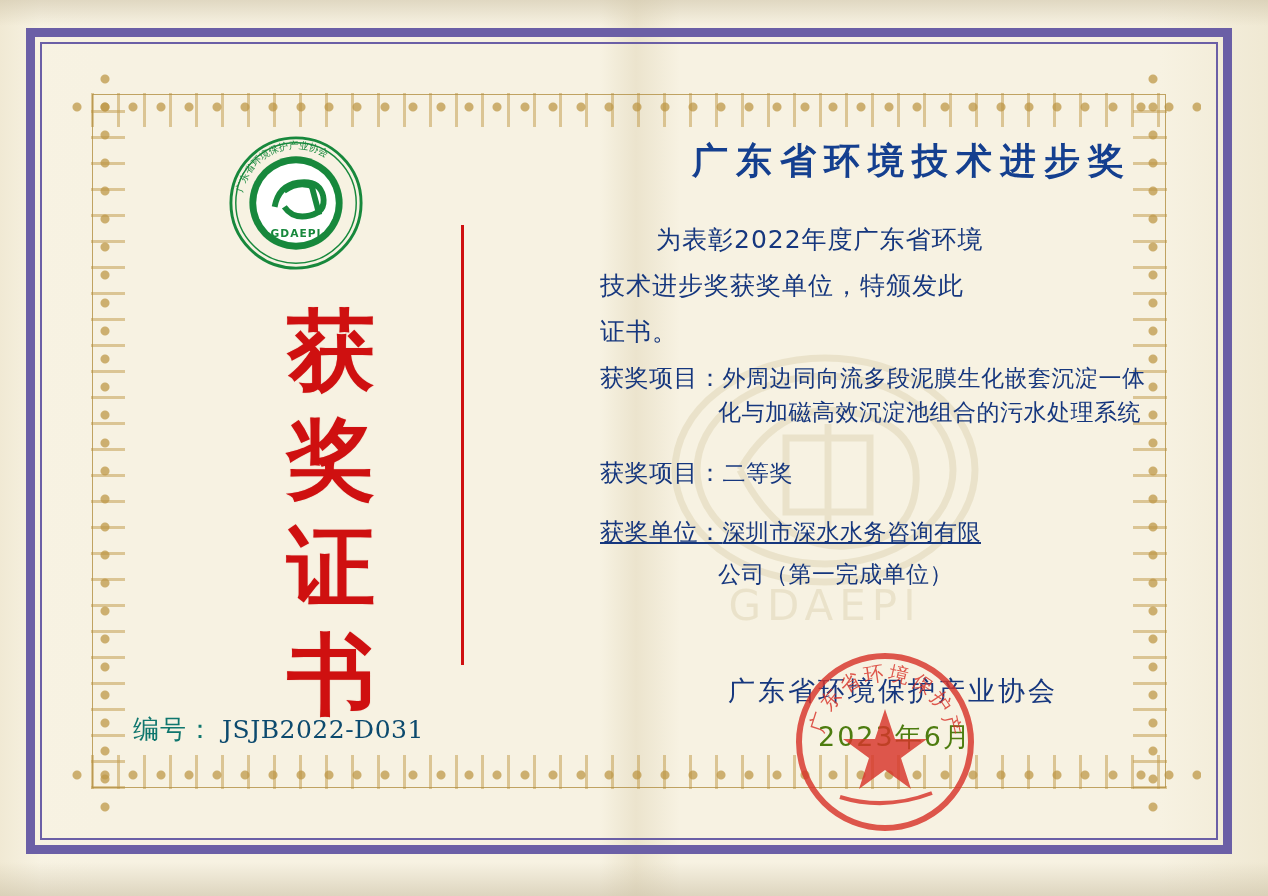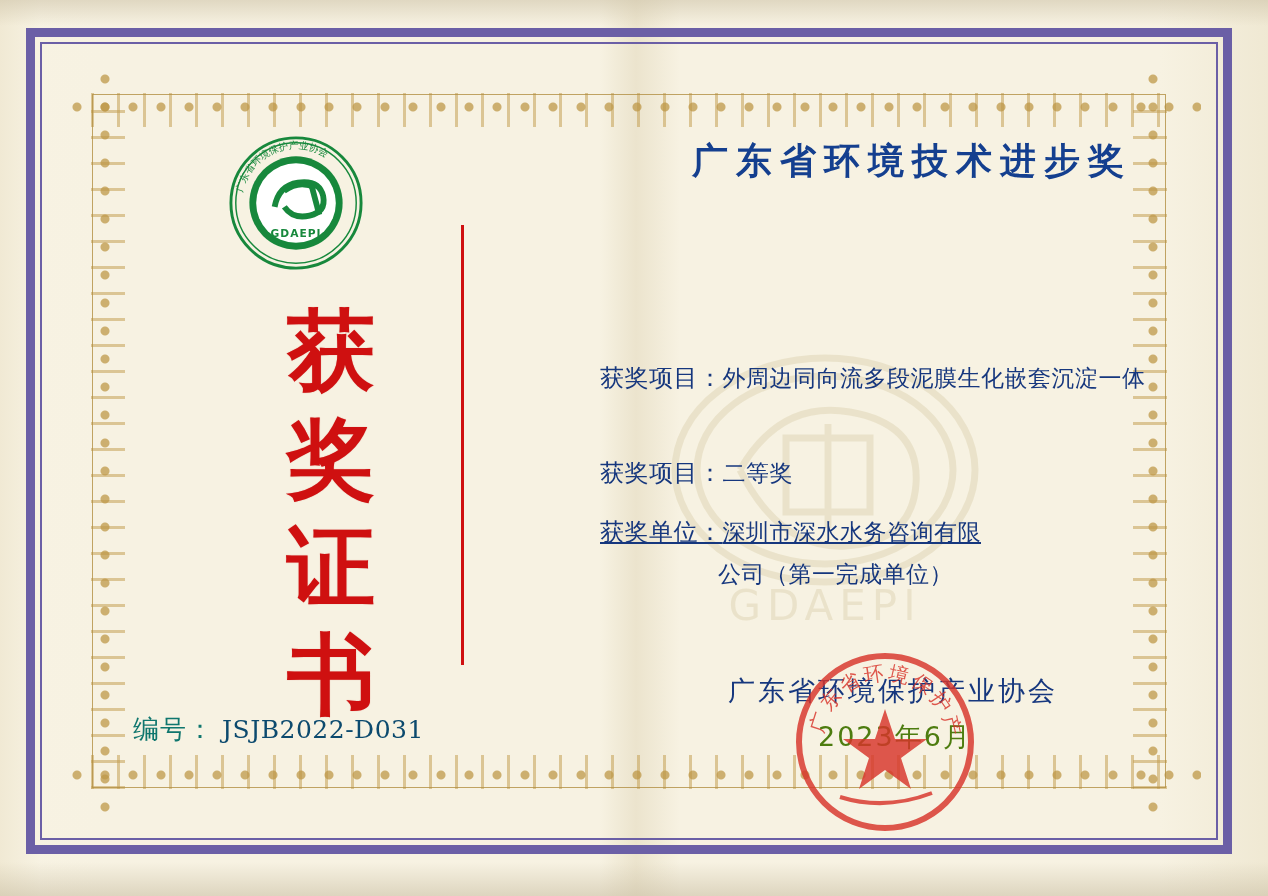--- a/index.html
+++ b/index.html
@@ -315,24 +315,32 @@
       <div class="serial-row">
         <span class="serial-label">编号：</span>
         <span class="serial-value">JSJB2022-D031</span>
       </div>
     </div>
 
     <div class="right-panel">
 
       <div class="heading">广东省环境技术进步奖</div>
 
+      <div class="body-text">
+        <div class="indent">为表彰2022年度广东省环境</div>
+        <div>技术进步奖获奖单位，特颁发此</div>
+        <div>证书。</div>
+      </div>
 
       <div class="field-block project-block">
         <div class="project-line1">
           <span class="field-label">获奖项目：</span><span class="field-value">外周边同向流多段泥膜生化嵌套沉淀一体</span>
+        </div>
+        <div class="project-line2">
+          <span class="field-value">化与加磁高效沉淀池组合的污水处理系统</span>
         </div>
       </div>
 
       <div class="field-block level-block">
         <span class="field-label">获奖项目：</span><span class="field-value">二等奖</span>
       </div>
 
       <div class="field-block unit-block">
         <div class="unit-line1">
           <span class="field-label">获奖单位：</span><span class="field-value">深圳市深水水务咨询有限</span>

